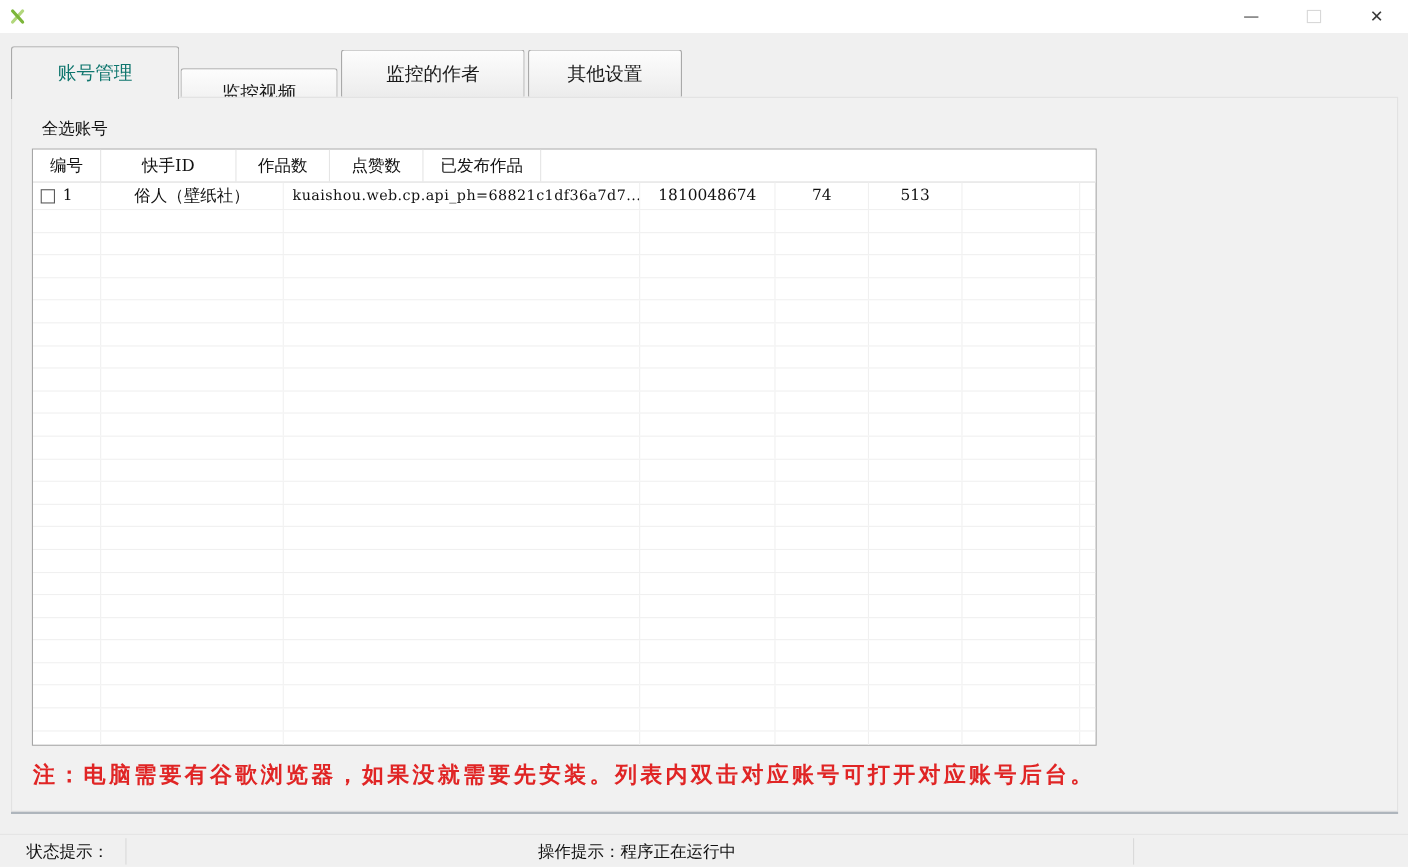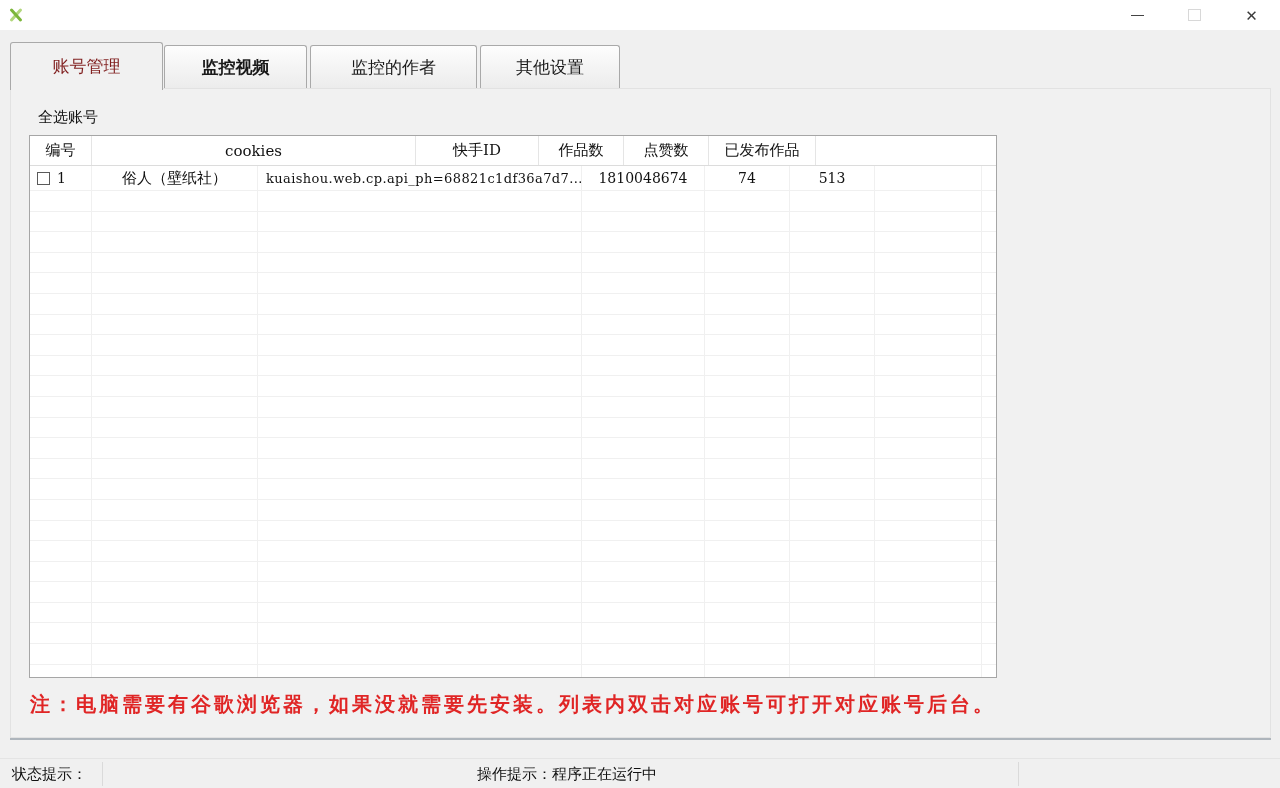--- a/index.html
+++ b/index.html
@@ -46,21 +46,21 @@
   
   .side-btn{position:absolute;left:1020px;width:225px;height:62px;box-sizing:border-box;
       background:#e4e4e4;border:1px solid #a2a2a2;display:flex;align-items:center;justify-content:center;
       font-family:"DejaVu Serif",serif;font-weight:bold;font-size:23px;letter-spacing:4px;color:#1a1a1a;cursor:default;}
   
   .note{position:absolute;left:30px;top:691px;width:1120px;z-index:4;
       font-family:"DejaVu Serif",serif;font-weight:bold;font-size:20px;letter-spacing:3px;color:#e02525;white-space:nowrap;}
   
   .statusbar{position:absolute;left:0;top:758px;width:1280px;height:30px;background:#f0f0f0;
       border-top:1px solid #e4e4e4;display:flex;align-items:center;font-size:15px;color:#111;}
-  .status-left{padding-left:12px;width:90px;flex:0 0 auto;}
+  .status-left{padding-left:24px;width:90px;flex:0 0 auto;}
   .status-div{width:1px;height:24px;background:#dadada;flex:0 0 auto;}
   .status-mid{padding-left:13px;width:915px;flex:0 0 auto;box-sizing:border-box;text-align:center;}
 </style>
 </head>
 <body>
 
 <div class="titlebar">
   <svg class="app-logo" viewBox="0 0 16 16">
     <line class="logo-line-light" x1="12.5" y1="3" x2="3.5" y2="13" stroke="#b2d77c" stroke-width="3" stroke-linecap="round"></line>
     <line class="logo-line-dark" x1="3.5" y1="3" x2="12.5" y2="13" stroke="#7cb63a" stroke-width="3" stroke-linecap="round"></line>
@@ -72,41 +72,40 @@
     <div class="win-btn">
         <span class="max-box"></span>
       </div>
     <div class="win-btn">
         <span class="close-glyph">✕</span>
       </div>
   </div>
 </div>
 
 <div class="tab active" style="left:10px;top:42px;width:153px;height:48px;border-color:#a9a9a9;">
-  <span class="tab-active-label" style="color: #7f1d1d;">账号管理</span>
-</div>
-<div class="tab" style="left:164px;top:45px;width:143px;height:43px;font-weight:bold;">
+  <span class="tab-active-label" style="color: #0f766e;">账号管理</span>
+</div>
+<div class="tab" style="left:164px;top:62px;width:143px;height:43px;">
   <span>监控视频</span>
 </div>
 <div class="tab" style="left:310px;top:45px;width:167px;height:43px;">
   <span>监控的作者</span>
 </div>
 <div class="tab" style="left:480px;top:45px;width:140px;height:43px;">
   <span>其他设置</span>
 </div>
 
 <div class="tab-panel"></div>
 <div class="panel-bottom-edge"></div>
 
 <div class="group-label">全选账号</div>
 
 <div class="account-table">
   <div class="table-header-row">
       <div class="th c0" style="width: 62px;">编号</div>
-      <div class="th c2" style="width: 324px;">cookies</div>
       <div class="th c3" style="width: 123px;">快手ID</div>
       <div class="th c4" style="width: 85px;">作品数</div>
       <div class="th c5" style="width: 85px;">点赞数</div>
       <div class="th c6" style="width: 107px;">已发布作品</div>
       <div class="th cf"></div>
     </div>
   <div>
       <div class="tr data-row" style="width: 100%;">
         <div class="td c0" style="width: 62px;">
           <div class="checkbox"></div>

